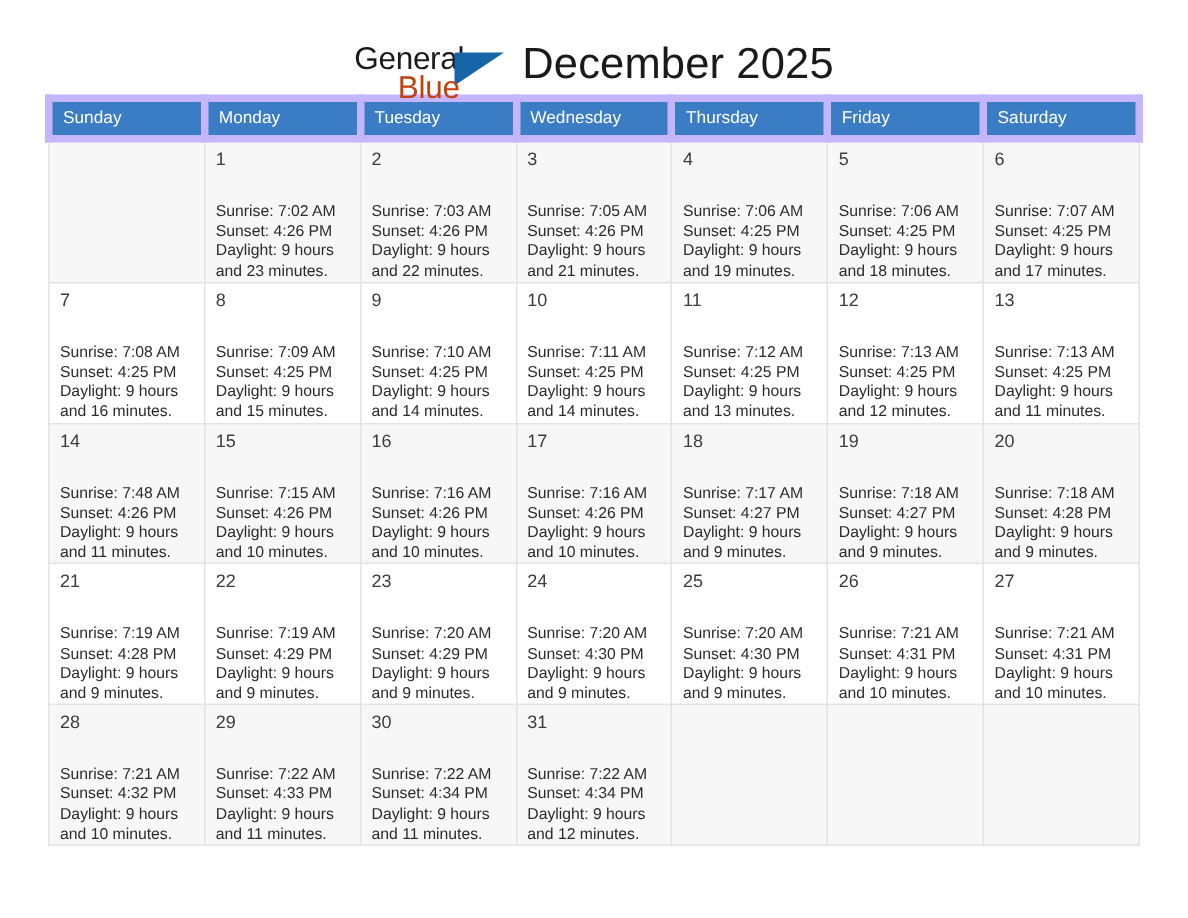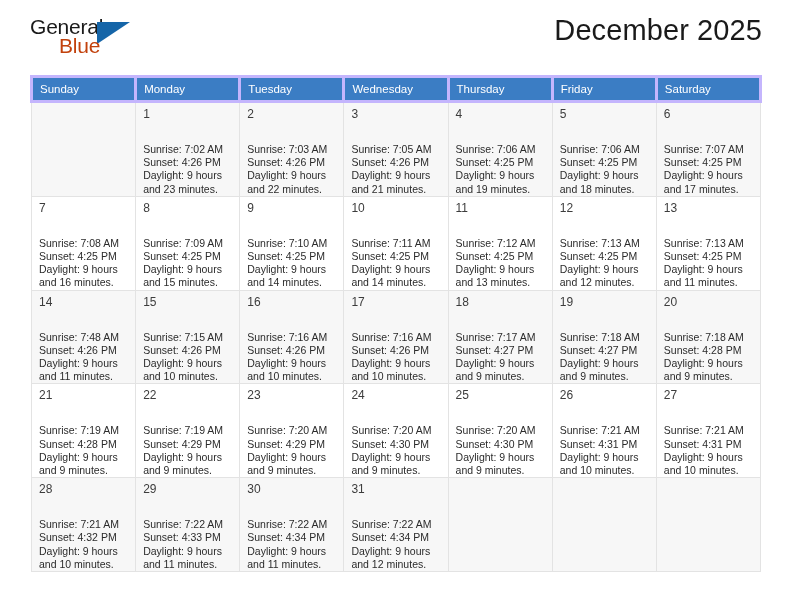--- a/index.html
+++ b/index.html
@@ -19,23 +19,23 @@
     width: 792px;
     height: 612px;
     box-sizing: border-box;
     padding: 0 30px;
   }
 
   
   .header {
     display: flex;
     align-items: flex-start;
-    justify-content: space-between;
-    height: 74px;
-    padding-top: 13px;
+    justify-content: center;
+    height: 62px;
+    padding-top: 26px;
     box-sizing: border-box;
   }
   .logo {
     position: relative;
     width: 112px;
     height: 48px;
     flex: none;
   }
   .logo-general {
     position: absolute;
@@ -91,21 +91,21 @@
     margin-top: 1px;
   }
   .calendar th {
     background: #3b7dc4;
     color: #ffffff;
     font-size: 11.5px;
     font-weight: normal;
     text-align: left;
     padding: 4px 0 5px 7px;
     height: 13px;
-    border: 3px solid #c4b5fd;
+    border: 5px solid #c4b5fd;
   }
   .calendar td {
     vertical-align: top;
     border: 1px solid #e3e3e3;
     height: 80px;
     padding: 0;
     background: #ffffff;
   }
   .calendar tr.alt td {
     background: #f7f7f7;

